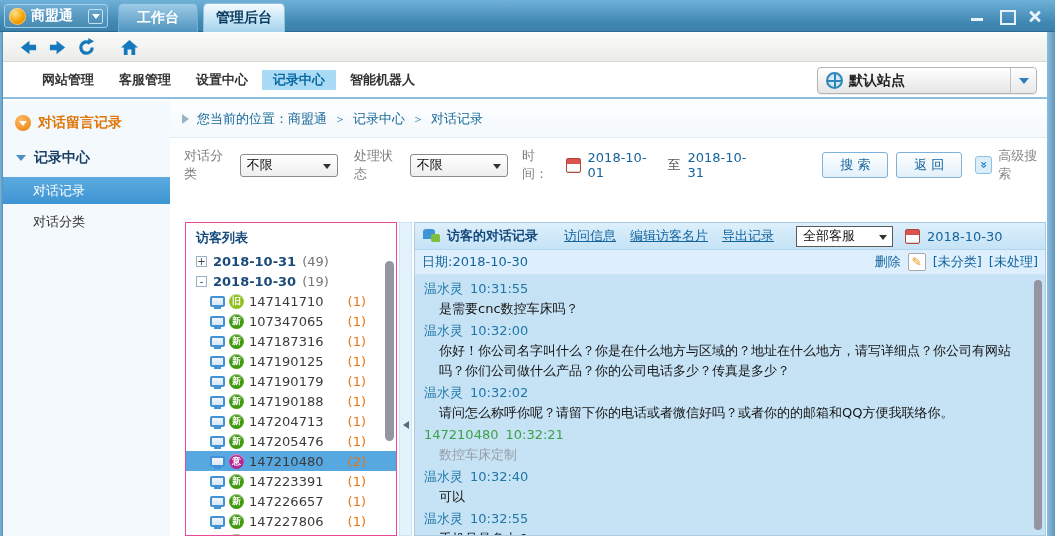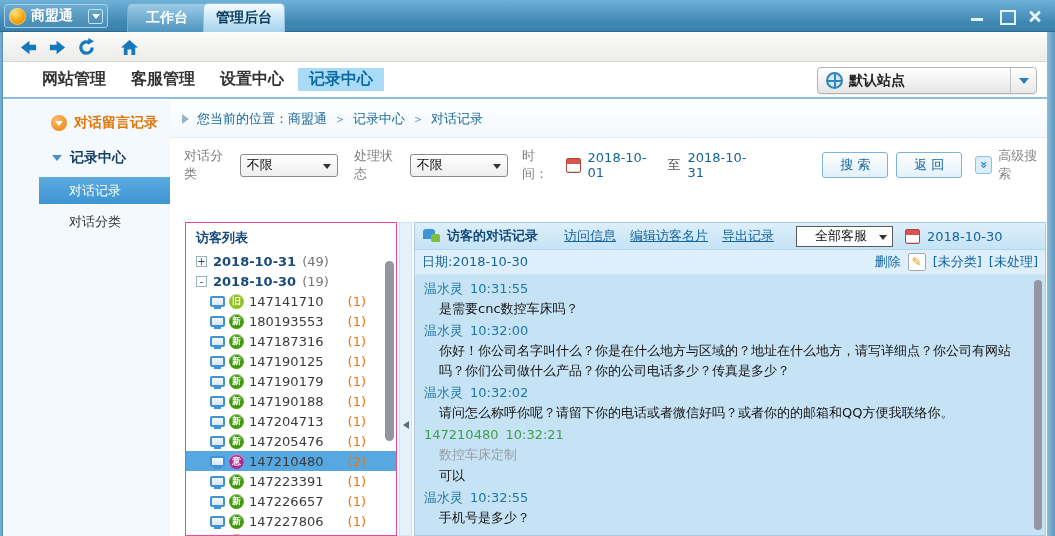--- a/index.html
+++ b/index.html
@@ -18,21 +18,21 @@
   .logo-icon { width:17px; height:17px; border-radius:50%; flex:none;
     background:radial-gradient(circle at 35% 30%, #ffe08a, #f5a100 55%, #d97c00);
     box-shadow:inset 0 0 0 1px rgba(255,255,255,.4); margin-right:5px; }
   .logo-text { color:#fff; font-weight:bold; font-size:14px; white-space:nowrap; }
   .logo-dd { margin-left:auto; width:15px; height:15px; border:1px solid #bfe2f5;
     border-radius:2px; display:flex; align-items:center; justify-content:center; }
   .logo-dd i { width:0; height:0; border-left:4px solid transparent; border-right:4px solid transparent;
     border-top:5px solid #fff; }
   .tab { position:absolute; top:3px; height:29px; border-radius:5px 5px 0 0;
     display:flex; align-items:center; justify-content:center; font-size:14px; font-weight:bold; }
-  .tab-workbench { left:127px; width:80px; background:linear-gradient(#9dcbe7,#4e94bf);
+  .tab-workbench { left:118px; width:80px; background:linear-gradient(#9dcbe7,#4e94bf);
     color:#fff; border:1px solid #71aed0; border-bottom:none; }
   .tab-admin { left:203px; width:82px; background:linear-gradient(#f5fbfe,#cde9f8 45%,#a6d2ec);
     color:#093a5c; border:1px solid #8fc3e0; border-bottom:none; }
   .win-controls { position:absolute; right:12px; top:9px; display:flex; gap:13px; align-items:center; }
   .wc { width:16px; height:14px; position:relative; }
   .wc-min::after { content:""; position:absolute; left:2px; bottom:2px; width:12px; height:3px; background:#e6f3fb; }
   .wc-max::after { content:""; position:absolute; left:2px; top:1px; width:12px; height:11px; border:2px solid #e6f3fb; }
   .wc-close::before,.wc-close::after { content:""; position:absolute; left:1px; top:6px; width:14px; height:3px;
     background:#e6f3fb; border-radius:1px; }
   .wc-close::before { transform:rotate(45deg); } .wc-close::after { transform:rotate(-45deg); }
@@ -41,39 +41,39 @@
   .frame-right { position:absolute; right:0; top:32px; bottom:0; width:8px; background:linear-gradient(90deg,#8cbcdc,#5e96bc); }
   
   .toolbar { position:absolute; left:3px; right:8px; top:33px; height:29px;
     background:linear-gradient(#fbfbfa,#ebebe8); border-bottom:1px solid #d8d8d4;
     display:flex; align-items:center; padding-left:16px; gap:10px; }
   .nav-ic { width:19px; height:19px; display:block; }
   .nav-home { margin-left:14px; }
   
   .menubar { position:absolute; left:3px; right:8px; top:62px; height:37px; background:#fff;
     border-bottom:2px solid #8cbedd; display:flex; align-items:center; padding-left:28px; }
-  .menu-item { font-size:16px; font-weight:bold; color:#333; padding:1px 11px; margin-right:3px; white-space:nowrap; }
+  .menu-item { font-size:13px; font-weight:bold; color:#333; padding:1px 11px; margin-right:3px; white-space:nowrap; }
   .menu-item.active { background:#a9dbf7; color:#0a6aa1; }
   .site-selector { position:absolute; right:10px; top:5px; width:220px; height:27px;
     border:1px solid #b3b3b3; border-radius:4px; background:linear-gradient(#ffffff,#e5e5e5);
     display:flex; align-items:center; padding-left:8px; box-shadow:0 1px 1px rgba(0,0,0,.08); }
   .globe-icon { width:17px; height:17px; border-radius:50%; border:2px solid #2f86b8; flex:none;
     background:
       linear-gradient(#2f86b8,#2f86b8) center/100% 2px no-repeat,
       linear-gradient(#2f86b8,#2f86b8) center/2px 100% no-repeat,
       radial-gradient(#eaf4fb,#bcd9ee); }
   .site-label { font-size:14px; font-weight:bold; color:#222; margin-left:6px; }
   .site-dd { margin-left:auto; width:26px; align-self:stretch; border-left:1px solid #c3c3c3;
     border-radius:0 4px 4px 0; background:linear-gradient(#fdfdfd,#e9e9e9);
     display:flex; align-items:center; justify-content:center; }
   .site-dd i { width:0; height:0; border-left:5px solid transparent; border-right:5px solid transparent;
     border-top:6px solid #2b7fc0; }
   
   .sidebar { position:absolute; left:3px; top:101px; width:175px; bottom:0;
-    background:#f4f9fd; border-right:1px solid #c9dcec;padding-left:36px; }
+    background:#f4f9fd; border-right:1px solid #c9dcec; }
   .sb-header { display:flex; align-items:center; gap:7px; padding:13px 0 0 12px;
     color:#e0770b; font-size:14px; font-weight:bold; }
   .sb-header-icon { width:16px; height:16px; border-radius:50%; position:relative; flex:none;
     background:radial-gradient(circle at 35% 30%,#ffb763,#e8820c); }
   .sb-header-icon::after { content:""; position:absolute; left:4px; top:6px; width:0; height:0;
     border-left:4px solid transparent; border-right:4px solid transparent; border-top:5px solid #fff; }
   .sb-group { display:flex; align-items:center; gap:8px; padding:17px 0 6px 13px;
     color:#173f66; font-size:14px; font-weight:bold; }
   .sb-caret { width:0; height:0; border-left:5px solid transparent; border-right:5px solid transparent;
     border-top:6px solid #4a90c4; }
@@ -149,21 +149,21 @@
   .cp-header { height:27px; flex:none; background:linear-gradient(#ddeffb,#c5e3f6);
     border-bottom:1px solid #b3d6ec; display:flex; align-items:center; padding:0 8px; }
   .bubble-icon { width:18px; height:15px; position:relative; flex:none; margin-right:6px; }
   .bubble-icon::before { content:""; position:absolute; left:0; top:0; width:12px; height:10px;
     background:#3f94d6; border-radius:3px 3px 3px 0; }
   .bubble-icon::after { content:""; position:absolute; left:8px; top:5px; width:9px; height:8px;
     background:#7fbf3f; border-radius:2px 2px 0 2px; }
   .cp-title { font-weight:bold; color:#14497c; margin-right:26px; }
   .cp-link { color:#14649e; margin-right:14px;text-decoration:underline; }
   .cp-select { width:97px; height:21px; border:1px solid #5a5a5a; background:#fff;
-    display:flex; align-items:center; padding-left:18px; margin-left:8px; position:relative; color:#111; }
+    display:flex; align-items:center; padding-left:6px; margin-left:8px; position:relative; color:#111; }
   .cp-select i { position:absolute; right:5px; top:8px; width:0; height:0;
     border-left:4px solid transparent; border-right:4px solid transparent; border-top:5px solid #333; }
   .cp-hdate { color:#14649e; margin-left:7px; }
   .cp-header .cal-icon { margin-left:12px; }
   .cp-daterow { height:25px; flex:none; background:#ddeffc; border-bottom:1px solid #cfe6f6;
     display:flex; align-items:center; padding:0 7px; }
   .dr-label { color:#14649e; }
   .dr-right { margin-left:auto; display:flex; align-items:center; gap:7px; }
   .dr-delete { color:#14649e; }
   .pencil-btn { width:18px; height:18px; border:1px solid #a8a8a8; border-radius:2px; background:#fff;
@@ -219,20 +219,21 @@
     <svg class="nav-ic nav-home" viewBox="0 0 20 20">
         <path fill="#1779bd" d="M10 2 L1 10 H4 V18 H8 V12 H12 V18 H16 V10 H19 Z"></path>
       </svg>
   </div>
 
   <div class="menubar">
     <span class="menu-item">网站管理</span>
     <span class="menu-item">客服管理</span>
     <span class="menu-item">设置中心</span>
     <span class="menu-item active">记录中心</span>
+    <span class="menu-item">智能机器人</span>
     <div class="site-selector">
       <span class="globe-icon"></span>
       <span class="site-label">默认站点</span>
       <span class="site-dd">
           <i></i>
         </span>
     </div>
   </div>
 
   <div class="sidebar">
@@ -300,21 +301,21 @@
       <div>
           <div class="visitor-row">
     <span class="monitor-icon"></span>
     <span class="badge" style="background: rgb(143, 191, 30);">旧</span>
     <span class="v-id">147141710</span>
     <span class="v-count">(1)</span>
   </div>
           <div class="visitor-row">
     <span class="monitor-icon"></span>
     <span class="badge" style="background: rgb(63, 154, 14);">新</span>
-    <span class="v-id">180193553</span>
+    <span class="v-id">107347065</span>
     <span class="v-count">(1)</span>
   </div>
           <div class="visitor-row">
     <span class="monitor-icon"></span>
     <span class="badge" style="background: rgb(63, 154, 14);">新</span>
     <span class="v-id">147187316</span>
     <span class="v-count">(1)</span>
   </div>
           <div class="visitor-row">
     <span class="monitor-icon"></span>
@@ -428,20 +429,23 @@
     </div>
     <div class="msg-txt">请问怎么称呼你呢？请留下你的电话或者微信好吗？或者你的的邮箱和QQ方便我联络你。</div>
   </div>
           <div class="msg visitor">
     <div class="msg-hd">
       <span class="msg-sender">147210480</span><span class="msg-time">10:32:21</span>
     </div>
     <div class="msg-txt">数控车床定制</div>
   </div>
           <div class="msg agent">
+    <div class="msg-hd">
+      <span class="msg-sender">温水灵</span><span class="msg-time">10:32:40</span>
+    </div>
     <div class="msg-txt">可以</div>
   </div>
           <div class="msg agent">
     <div class="msg-hd">
       <span class="msg-sender">温水灵</span><span class="msg-time">10:32:55</span>
     </div>
     <div class="msg-txt">手机号是多少？</div>
   </div>
         </div>
       <div class="cp-scrollbar">

